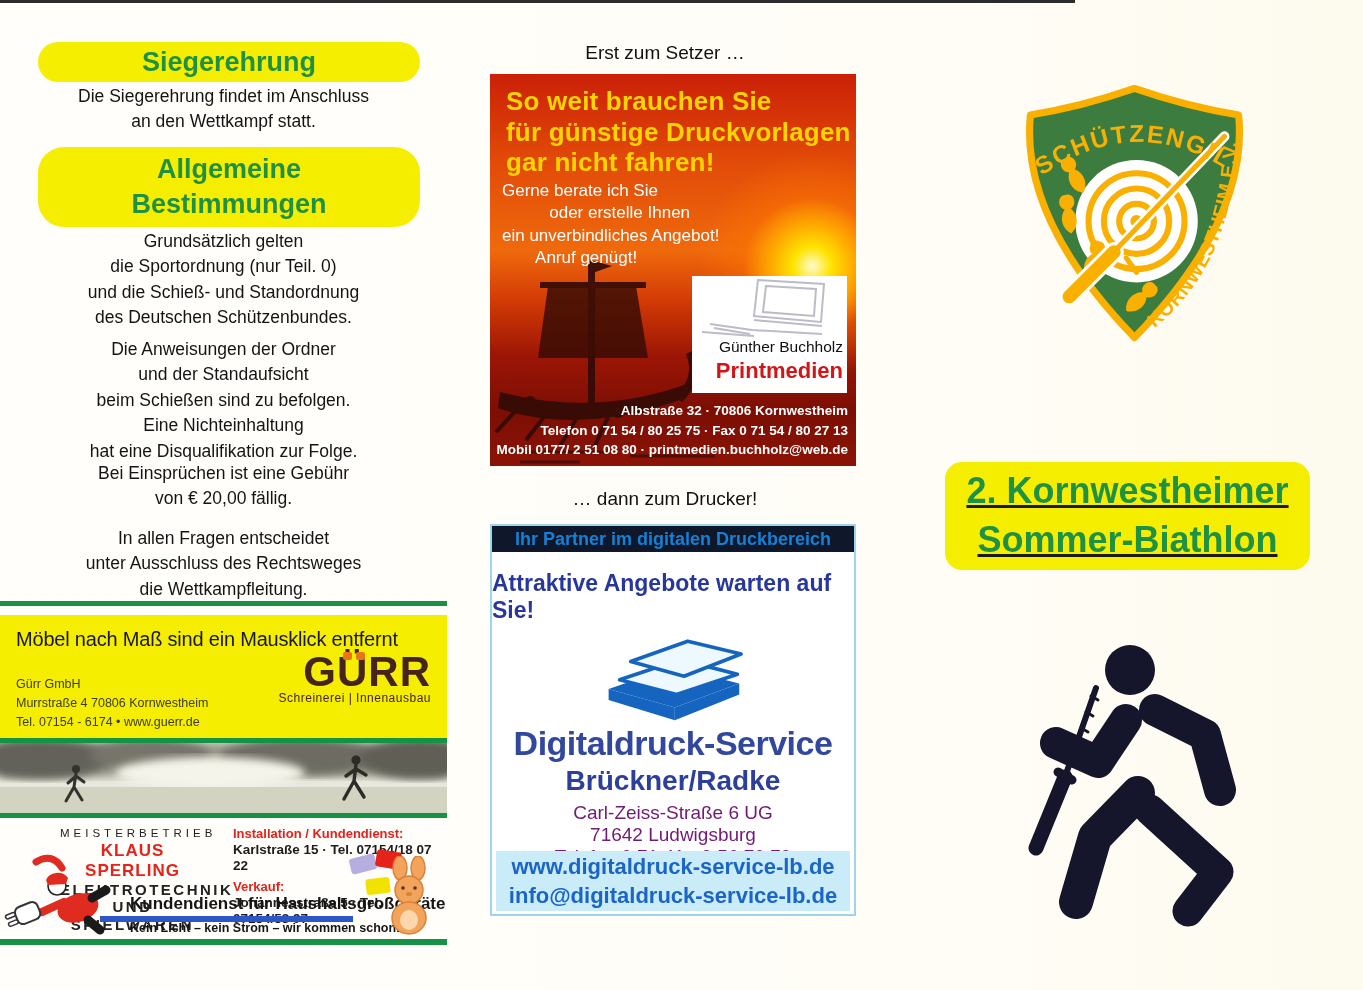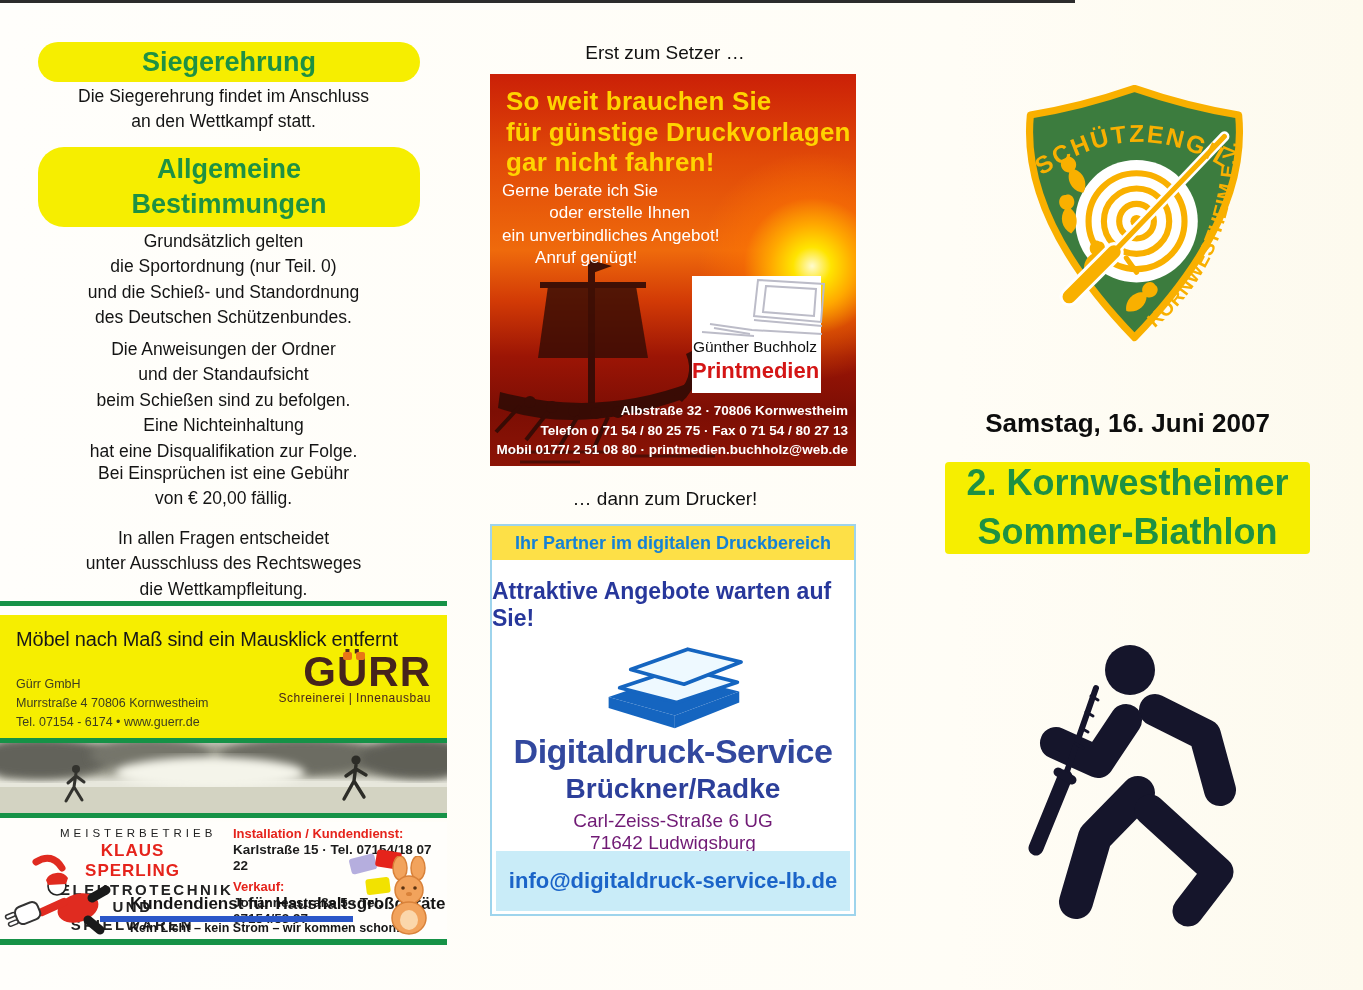--- a/index.html
+++ b/index.html
@@ -53,37 +53,37 @@
   
   .caption{position:absolute;left:482px;width:366px;text-align:center;font-size:19px;font-weight:500;color:#111;}
   .print-ad{
     position:absolute;left:490px;top:74px;width:366px;height:392px;overflow:hidden;
     background:
       radial-gradient(circle at 88% 49%, #fffbd0 0%, #ffe400 5%, #ffa800 11%, rgba(255,120,0,0.45) 18%, rgba(230,60,8,0) 30%),
       linear-gradient(180deg,#cb2007 0%,#e14a08 22%,#ef6a0c 45%,#d23a06 58%,#9c1505 72%,#7c0e04 86%,#8c1406 100%);
   }
   .pa-headline{position:absolute;left:16px;top:12px;font-size:26px;font-weight:bold;color:#ffd400;line-height:1.18;white-space:pre-line;letter-spacing:0.2px;}
   .pa-sub{position:absolute;left:12px;top:106px;font-size:17px;color:#ffffff;line-height:1.32;white-space:pre-wrap;}
-  .pa-box{position:absolute;left:202px;top:202px;width:129px;height:117px;background:#ffffff;}
+  .pa-box{position:absolute;left:202px;top:202px;width:155px;height:117px;background:#ffffff;}
   .pa-name{position:absolute;left:0;right:4px;top:62px;text-align:right;font-size:15.5px;color:#101010;}
   .pa-brand{position:absolute;left:0;right:4px;top:82px;text-align:right;font-size:22px;font-weight:bold;color:#d41515;}
   .pa-contact{position:absolute;right:8px;bottom:6px;width:352px;text-align:right;font-size:13.5px;font-weight:bold;color:#ffffff;line-height:1.45;white-space:pre-line;}
 
   .digi-ad{position:absolute;left:490px;top:524px;width:366px;height:392px;background:#ffffff;border:2px solid #9ed4ec;box-sizing:border-box;}
-  .da-header{height:34px;background:#fde047;display:flex;align-items:center;justify-content:center;font-size:18px;font-weight:bold;color:#1581d6;}
+  .da-header{height:26px;background:#0f172a;display:flex;align-items:center;justify-content:center;font-size:18px;font-weight:bold;color:#1581d6;}
   .da-sub{margin-top:18px;text-align:left;font-size:23px;font-weight:bold;color:#27379b;}
   .da-logo{display:block;margin:8px auto 0;}
   .da-brand{text-align:center;font-size:34px;font-weight:bold;color:#32489e;letter-spacing:-0.5px;margin-top:0;}
   .da-names{text-align:center;font-size:28px;font-weight:bold;color:#2c3f9a;margin-top:2px;}
   .da-addr{text-align:center;font-size:19px;font-weight:500;color:#701a75;line-height:1.16;margin-top:5px;white-space:pre-line;}
   .da-footer{position:absolute;left:4px;right:4px;bottom:3px;height:60px;background:#c9ecf8;display:flex;flex-direction:column;align-items:center;justify-content:center;font-size:22px;font-weight:bold;color:#1b64c8;line-height:1.32;}
 
   
   .date{position:absolute;left:945px;top:408px;width:365px;text-align:center;font-size:26px;font-weight:bold;color:#0d0d0d;}
-  .title-pill{left:945px;top:462px;width:365px;height:92px;border-radius:4px;}
+  .title-pill{left:945px;top:462px;width:365px;height:108px;border-radius:17px;text-decoration:underline;}
   .title-pill span{font-size:36px;line-height:1.35;}
 </style>
 </head>
 <body>
 
 <div class="page">
   <div class="scan-top"></div>
 
   <div class="pill pill1">
     <span class="pill-green-text">Siegerehrung</span>
@@ -259,20 +259,21 @@
       <polygon points="22,52 88,30 150,46 84,68" fill="#eef9ff" stroke="#1565c0" stroke-width="4" stroke-linejoin="round"></polygon>
       <polygon points="34,32 96,10 154,24 92,48" fill="#eef9ff" stroke="#1565c0" stroke-width="4" stroke-linejoin="round"></polygon>
     </svg>
     <div class="da-brand">Digitaldruck-Service</div>
     <div class="da-names">Brückner/Radke</div>
     <div class="da-addr prelines">Carl-Zeiss-Straße 6 UG
 71642 Ludwigsburg
 Telefon 0 71 41 - 9 56 70 79
 Fax 0 71 41 - 9 56 70 78</div>
     <div class="da-footer">
+      <div>www.digitaldruck-service-lb.de</div>
       <div>info@digitaldruck-service-lb.de</div>
     </div>
   </div>
 
   <svg class="abs" style="left:1012px;top:78px;" width="245" height="268" viewBox="0 0 240 262">
     <defs>
       <path id="crestTopArc" d="M 26 98 Q 120 30 214 92" fill="none"></path>
       <path id="crestSideArc" d="M 138 246 Q 218 182 220 58" fill="none"></path>
     </defs>
     <path d="M120,10 Q172,28 222,36 Q232,138 120,254 Q8,138 18,36 Q68,28 120,10 Z" fill="#3c7c3e" stroke="#f9b000" stroke-width="7" stroke-linejoin="round"></path>
@@ -307,21 +308,20 @@
       <path d="M112,176 L122,190" stroke="#f9b000" stroke-width="5" stroke-linecap="round"></path>
     </g>
     <text font-family="Liberation Sans, DejaVu Sans, sans-serif" font-size="24" font-weight="bold" fill="#f9b000" letter-spacing="2">
       <textPath href="#crestTopArc" startOffset="4">SCHÜTZENGILDE</textPath>
     </text>
     <text font-family="Liberation Sans, DejaVu Sans, sans-serif" font-size="19" font-weight="bold" fill="#f9b000" letter-spacing="0.5">
       <textPath href="#crestSideArc" startOffset="2">KORNWESTHEIM E.V.</textPath>
     </text>
   </svg>
 
-  <div class="date">Samstag, 16. Juni 2007</div>
 
   <div class="pill title-pill">
     <span class="pill-green-text prelines">2. Kornwestheimer
 Sommer-Biathlon</span>
   </div>
 
   <svg class="abs" style="left:1028px;top:622px;" width="252" height="305" viewBox="0 0 252 305">
     <g stroke="#15152b" fill="none" stroke-linecap="round" stroke-linejoin="round">
       <circle cx="102" cy="48" r="25" fill="#15152b" stroke="none"></circle>
       <path d="M127,88 L177,113 L192,168" stroke-width="32"></path>

